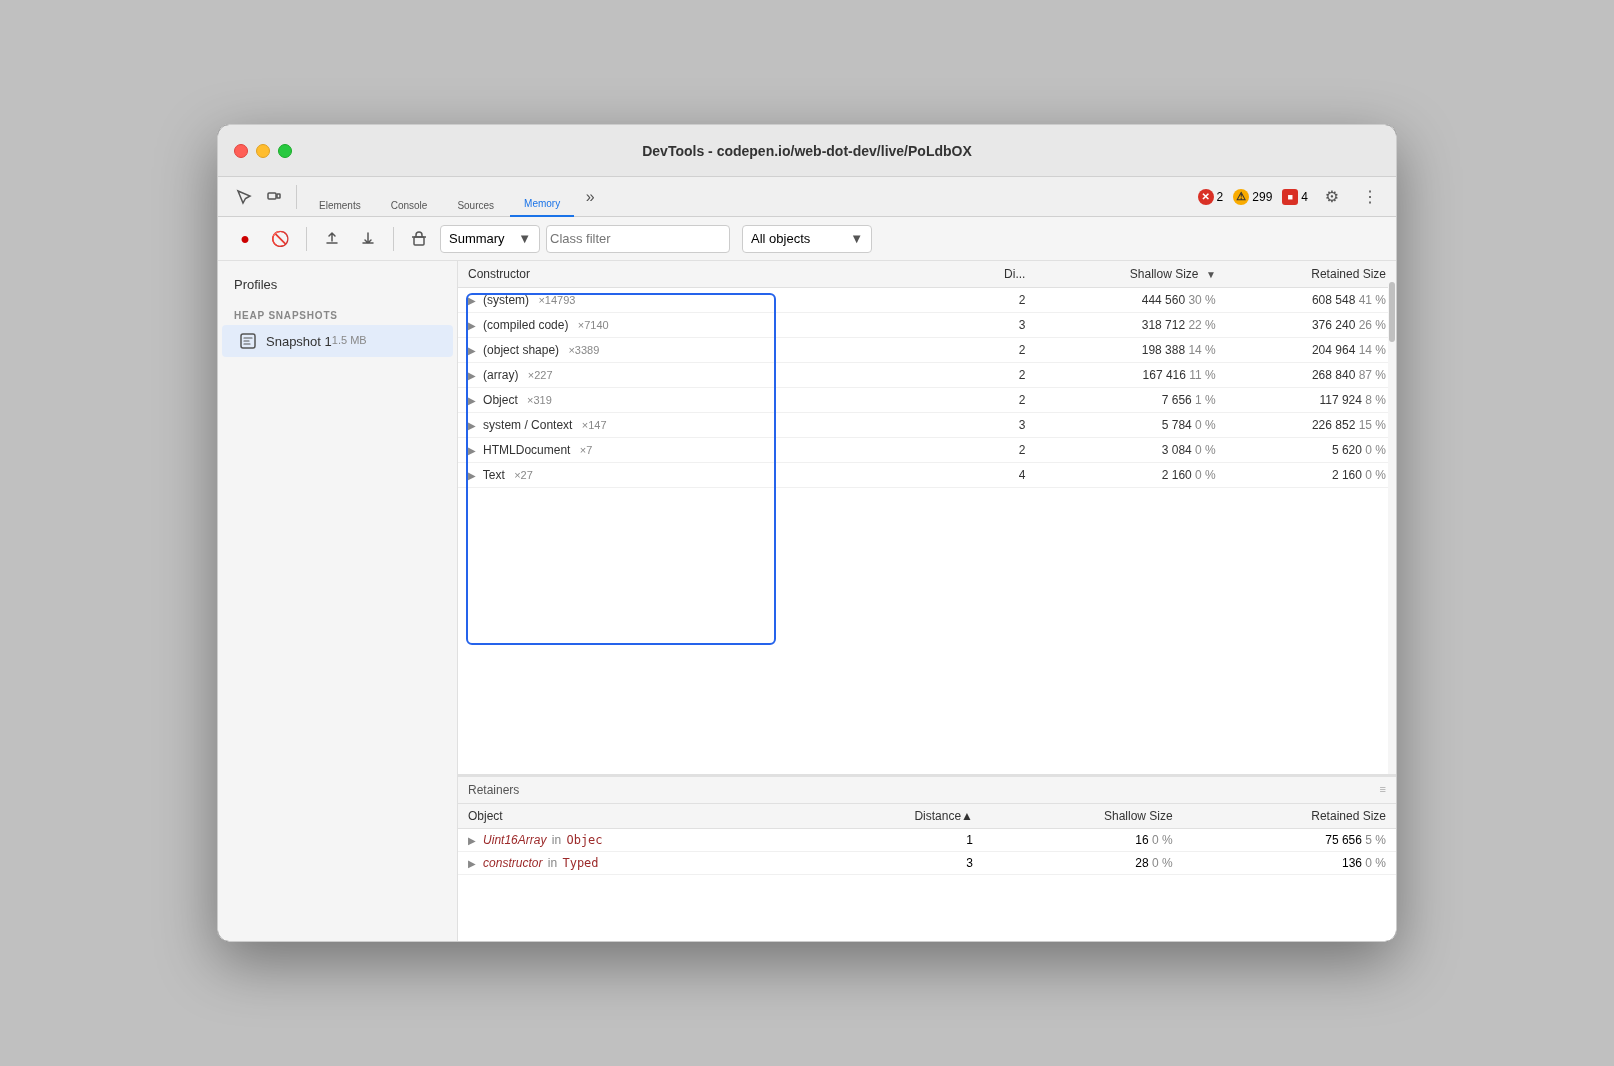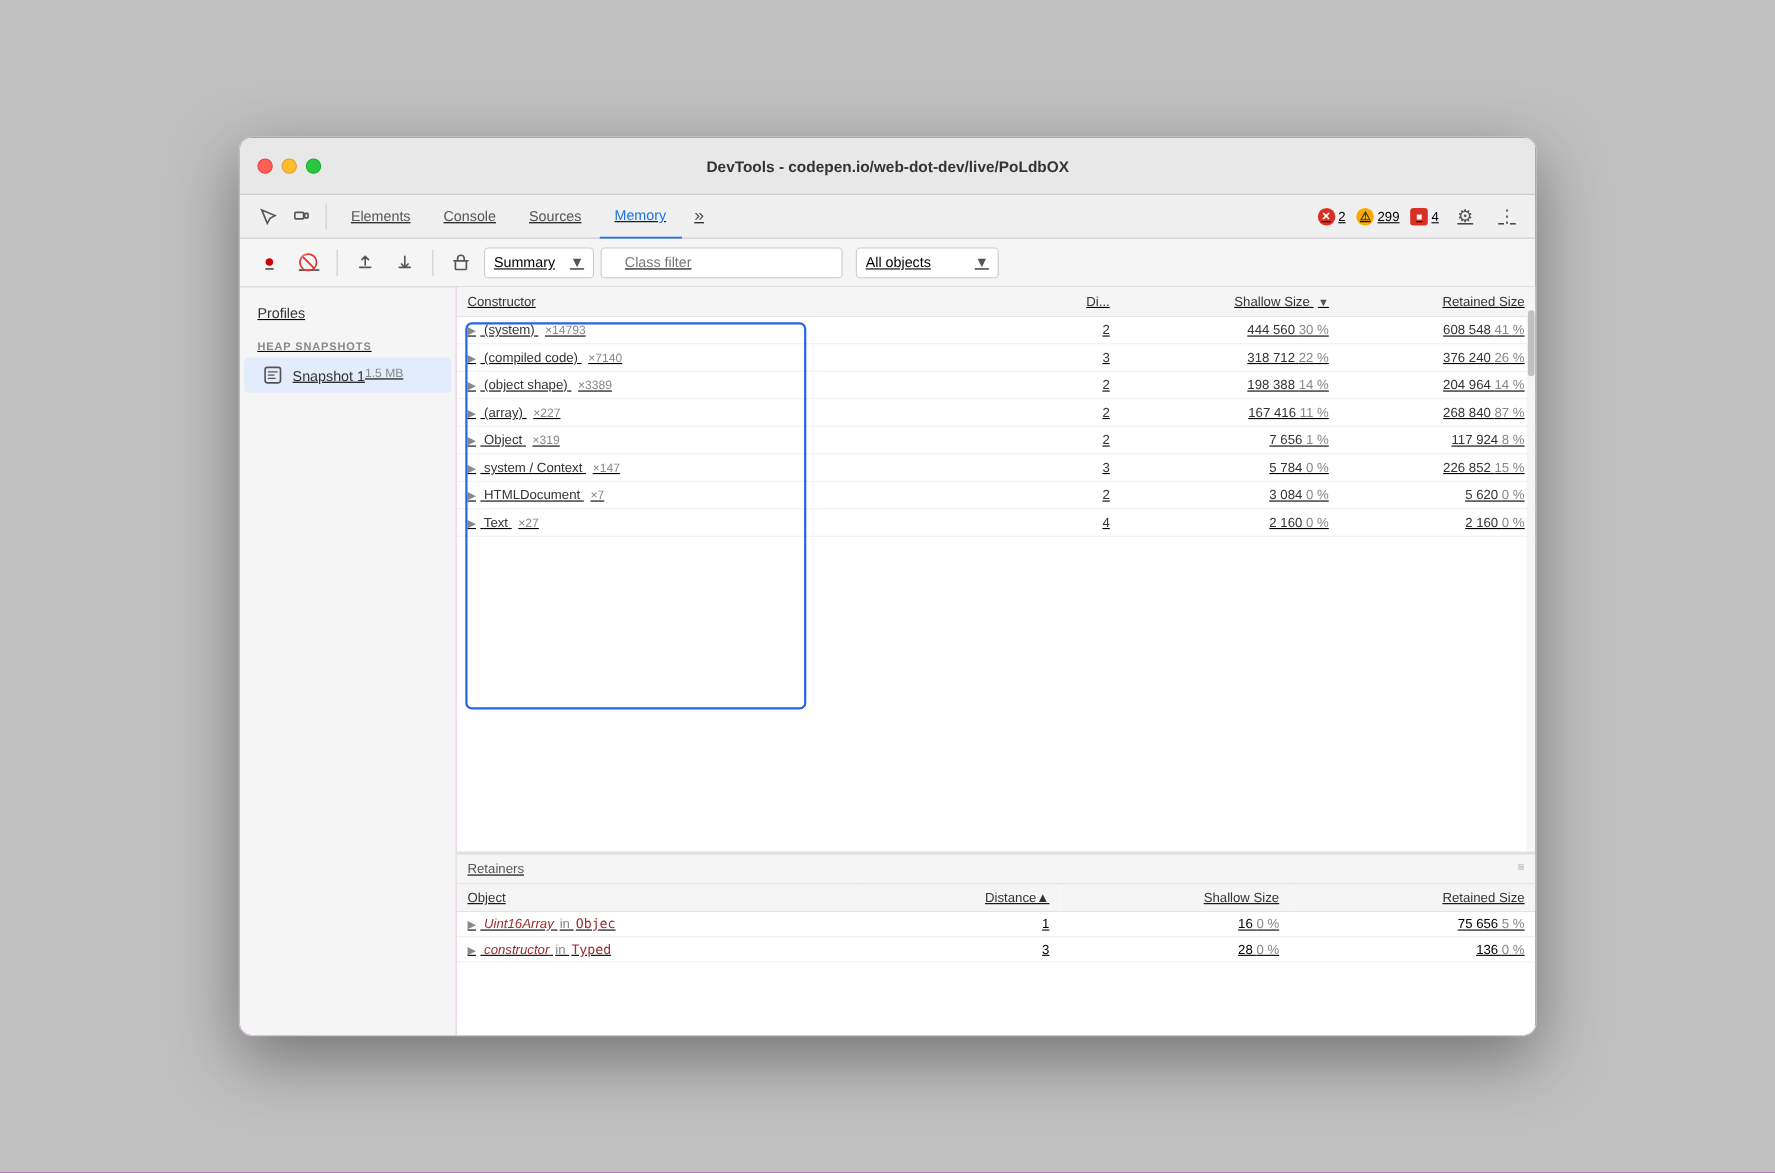--- a/index.html
+++ b/index.html
@@ -7,26 +7,25 @@
       background: #c0c0c0;
       display: flex;
       justify-content: center;
       align-items: center;
       min-height: 100vh;
       font-family: -apple-system, BlinkMacSystemFont, 'Helvetica Neue', Arial, sans-serif;
     }
 
     .window {
       width: 1180px;
-      background: #a21caf;
+      background: #000000;
       border-radius: 12px;
       box-shadow: 0 20px 60px rgba(0,0,0,0.4);
       overflow: hidden;
       border: 1px solid #ccc;
-      text-decoration: underline;
     }
 
     .title-bar {
       background: #e8e8e8;
       height: 52px;
       display: flex;
       align-items: center;
       padding: 0 16px;
       border-bottom: 1px solid #d0d0d0;
       position: relative;
@@ -81,27 +80,27 @@
       height: 40px;
       display: flex;
       align-items: center;
       padding: 0 12px;
       border-bottom: 1px solid #d0d0d0;
       gap: 2px;
     }
 
     .tab {
       padding: 6px 14px;
-      font-size: 13px;
+      font-size: 10px;
       color: #555;
       cursor: pointer;
       border-radius: 4px 4px 0 0;
       height: 40px;
       display: flex;
-      align-items: center;
+      align-items: flex-end;
     }
     .tab.active {
       color: #1a73e8;
       border-bottom: 2px solid #1a73e8;
       font-weight: 500;
     }
 
     .more-tabs {
       width: 28px;
       height: 28px;
@@ -225,21 +224,21 @@
       margin-left: 6px;
       min-width: 130px;
     }
 
     .main-content {
       display: flex;
       height: 680px;
     }
 
     .sidebar {
-      width: 197px;
+      width: 240px;
       background: #f5f5f5;
       border-right: 1px solid #e0e0e0;
       padding: 12px 0;
       flex-shrink: 0;
     }
 
     .sidebar-title {
       font-size: 13px;
       color: #333;
       font-weight: 400;
@@ -519,21 +518,21 @@
         <rect x="3" y="6" width="10" height="8" rx="1" stroke="#555" stroke-width="1.5"></rect>
         <path d="M5 6V4a3 3 0 016 0v2" stroke="#555" stroke-width="1.5"></path>
         <path d="M1 6h14" stroke="#555" stroke-width="1.5"></path>
       </svg>
     </div>
 
     <div class="summary-select">
       <span>Summary</span>
       <span style="color:#555; margin-left:auto;">▼</span>
     </div>
-    <input type="text" class="class-filter" style="border: 1px solid rgb(204, 204, 204); outline: none; padding: 0px 21px; height: 28px; font-size: 13px; border-radius: 4px; color: rgb(153, 153, 153); background: white; min-width: 130px;" placeholder="Class filter">
+    <input type="text" class="class-filter" style="border: 1px solid rgb(204, 204, 204); outline: none; padding: 0px 3px; height: 28px; font-size: 13px; border-radius: 4px; color: rgb(153, 153, 153); background: white; min-width: 130px;" placeholder="Class filter">
     <div class="objects-select">
       <span>All objects</span>
       <span style="color:#555; margin-left:auto;">▼</span>
     </div>
   </div>
 
   <div class="main-content">
 
     <div class="sidebar">
       <div class="sidebar-title">Profiles</div>

